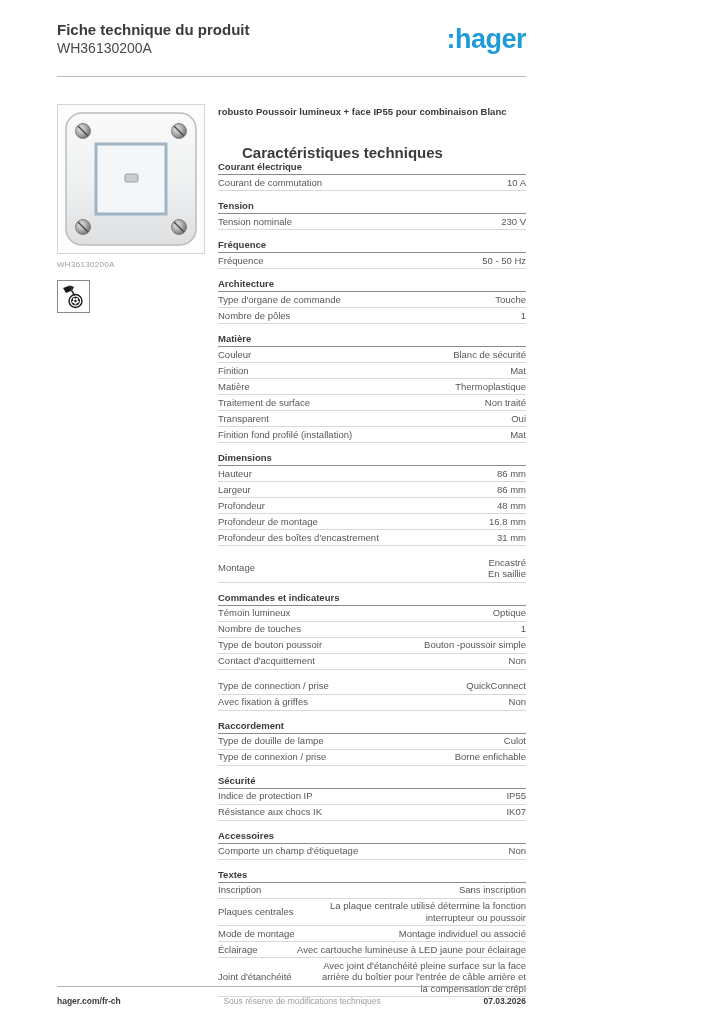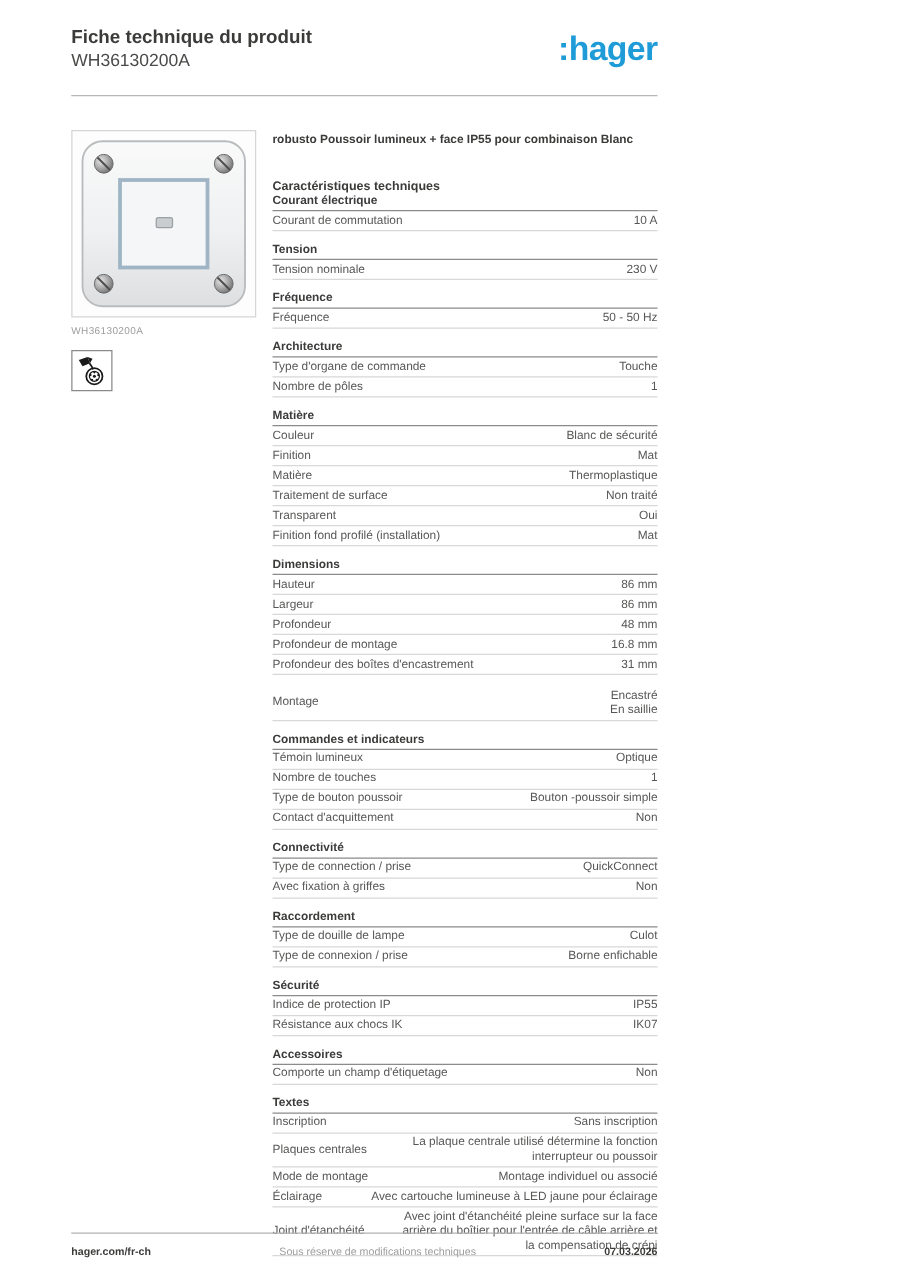--- a/index.html
+++ b/index.html
@@ -36,21 +36,21 @@
   .feature-icon-box {
     width:33px; height:33px;
     border:1px solid #8a8a8a;
     margin-top:11px;
     display:flex; align-items:center; justify-content:center;
     background:#fff;
   }
 
   
   .product-title { font-size:9.5px; font-weight:bold; color:#3b3b3a; margin-top:2px; }
-  .char-heading { font-size:10px; font-weight:bold; color:#3b3b3a; margin-top:27px; }
+  .char-heading { font-size:15px; font-weight:bold; color:#3b3b3a; margin-top:27px;margin-left:24px; }
   .sections { margin-top:0; }
 
   
   .section { margin-top:9px; }
   .section:first-child { margin-top:0; }
   .section-title {
     font-size:9.5px; font-weight:bold; color:#3b3b3a;
     padding-bottom:2px;
     border-bottom:1px solid #8c8b8b;
   }
@@ -245,21 +245,20 @@
             <div class="spec-row">
               <span class="spec-label">Type de bouton poussoir</span>
               <span class="spec-value">Bouton -poussoir simple</span>
             </div>
             <div class="spec-row">
               <span class="spec-label">Contact d'acquittement</span>
               <span class="spec-value">Non</span>
             </div>
           </div>
           <div class="section">
-            <div class="section-title">Connectivité</div>
             <div class="spec-row">
               <span class="spec-label">Type de connection / prise</span>
               <span class="spec-value">QuickConnect</span>
             </div>
             <div class="spec-row">
               <span class="spec-label">Avec fixation à griffes</span>
               <span class="spec-value">Non</span>
             </div>
           </div>
           <div class="section">

